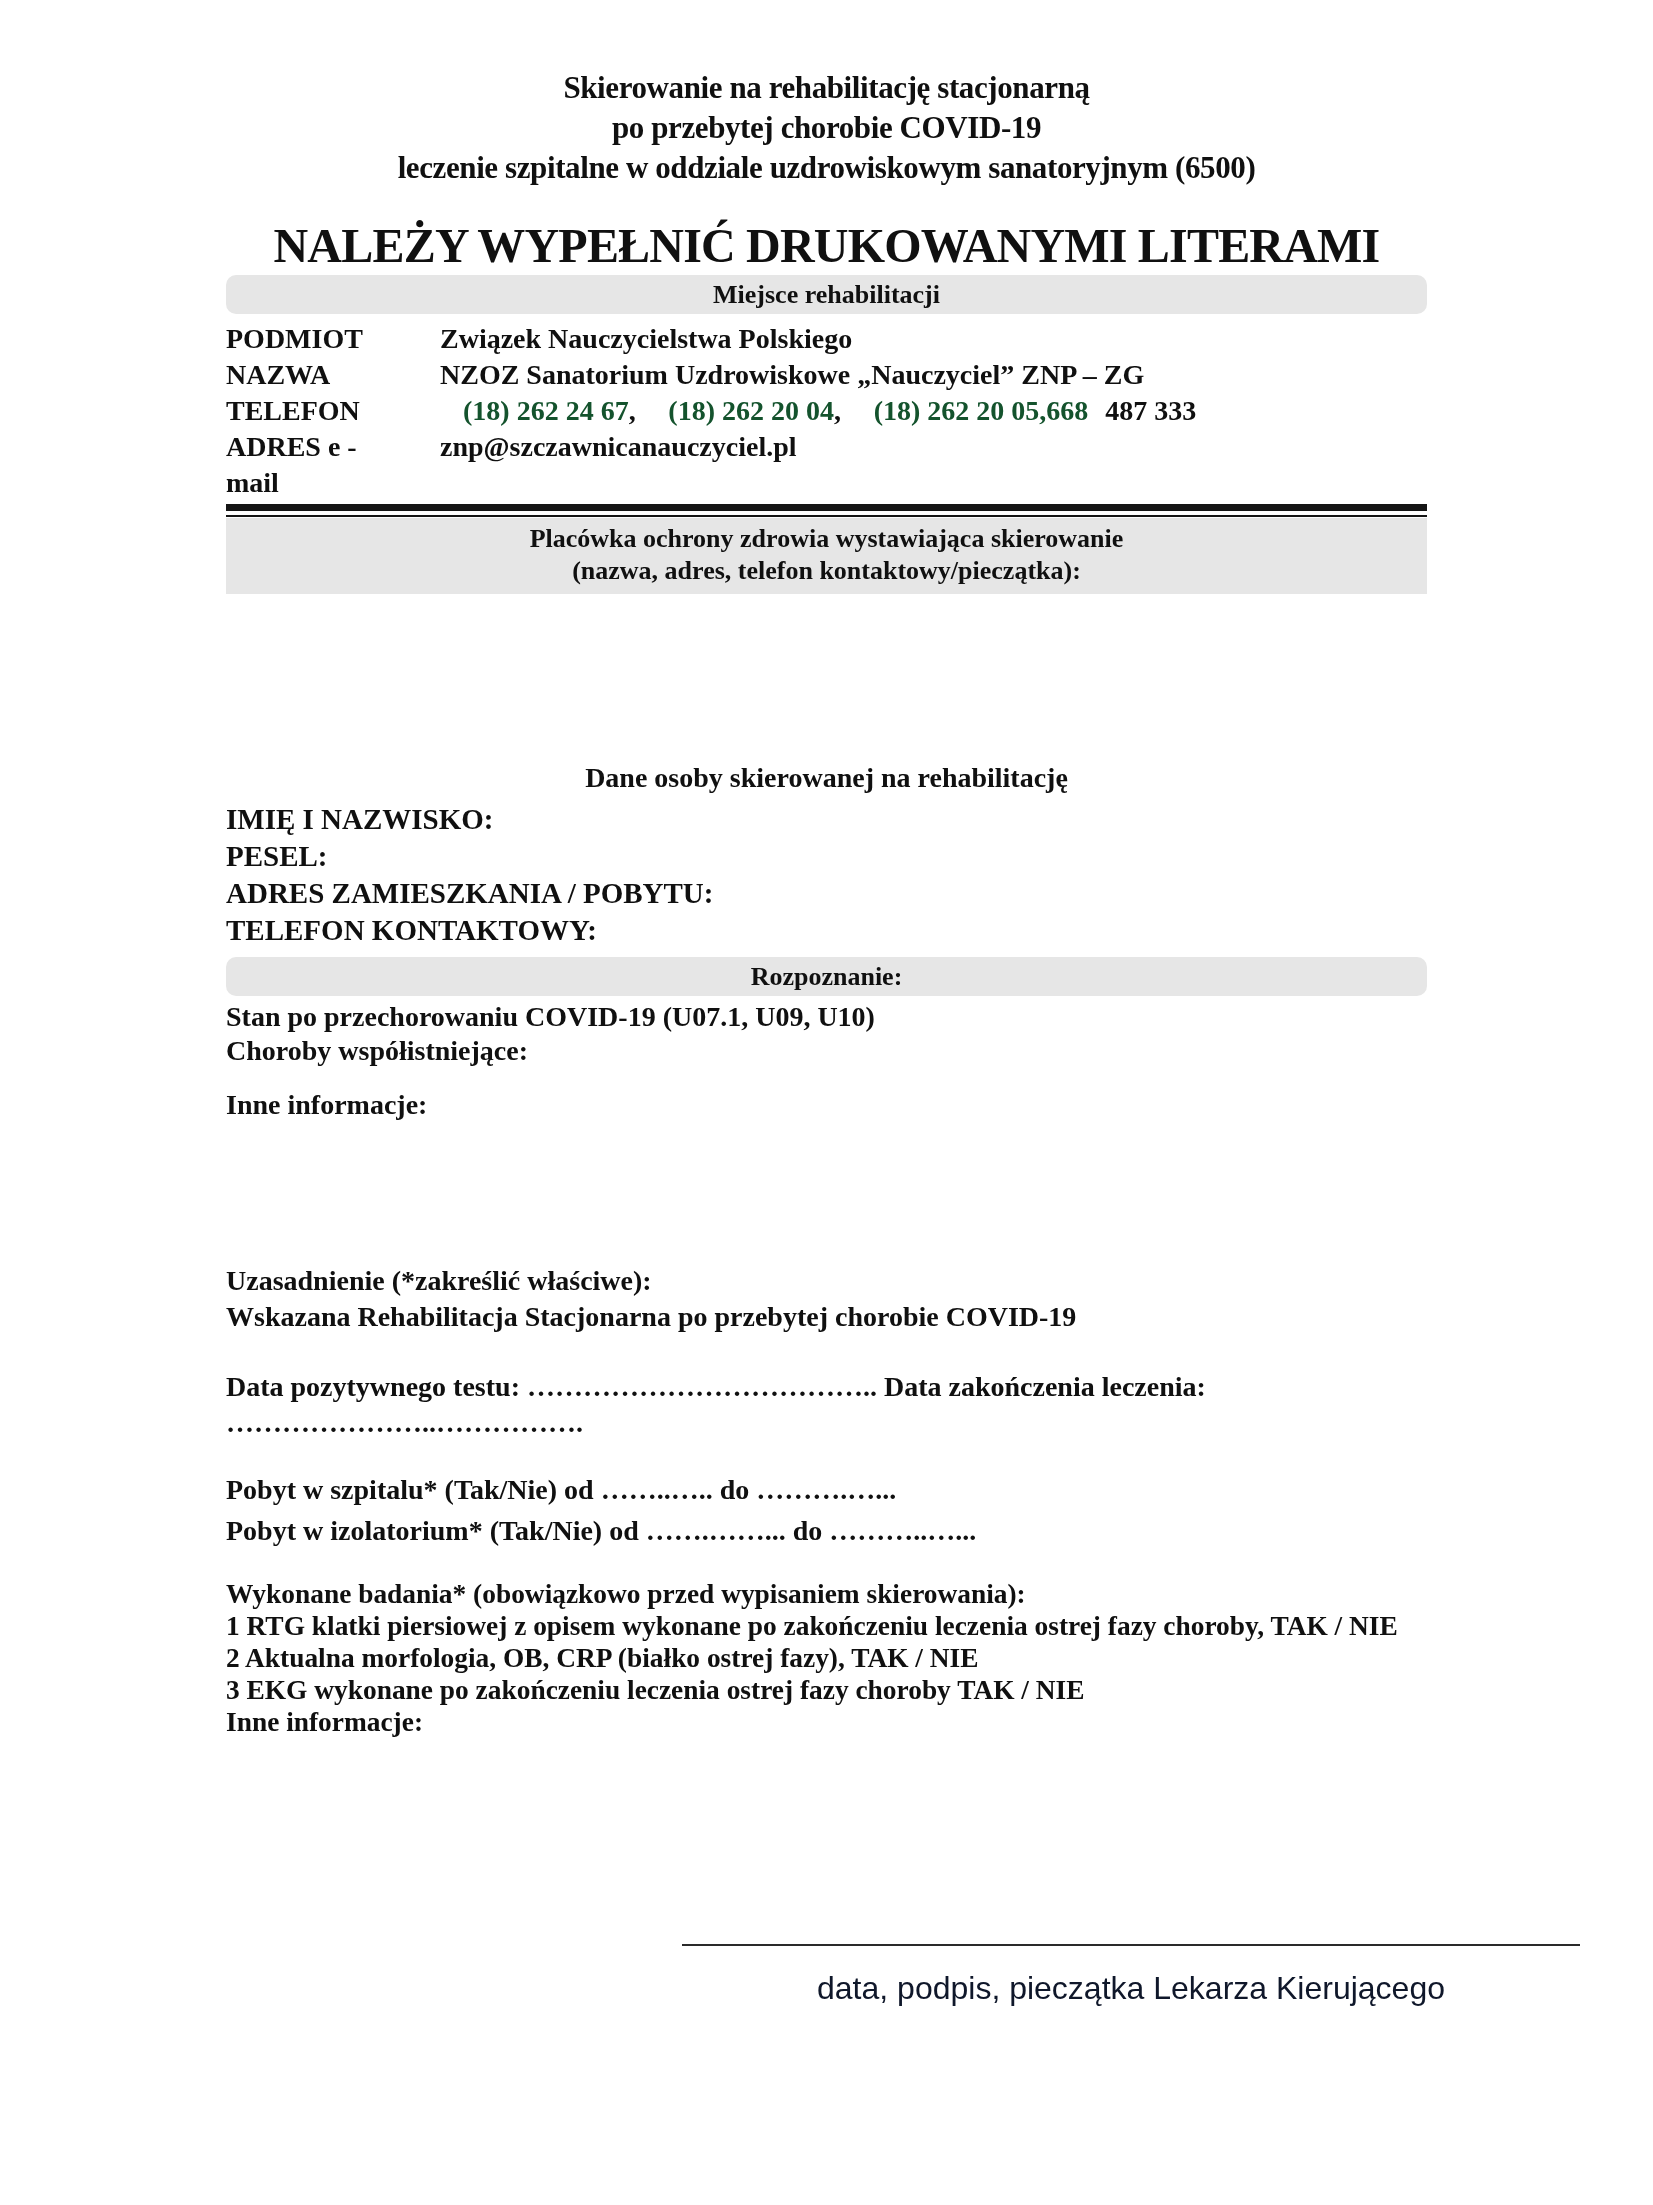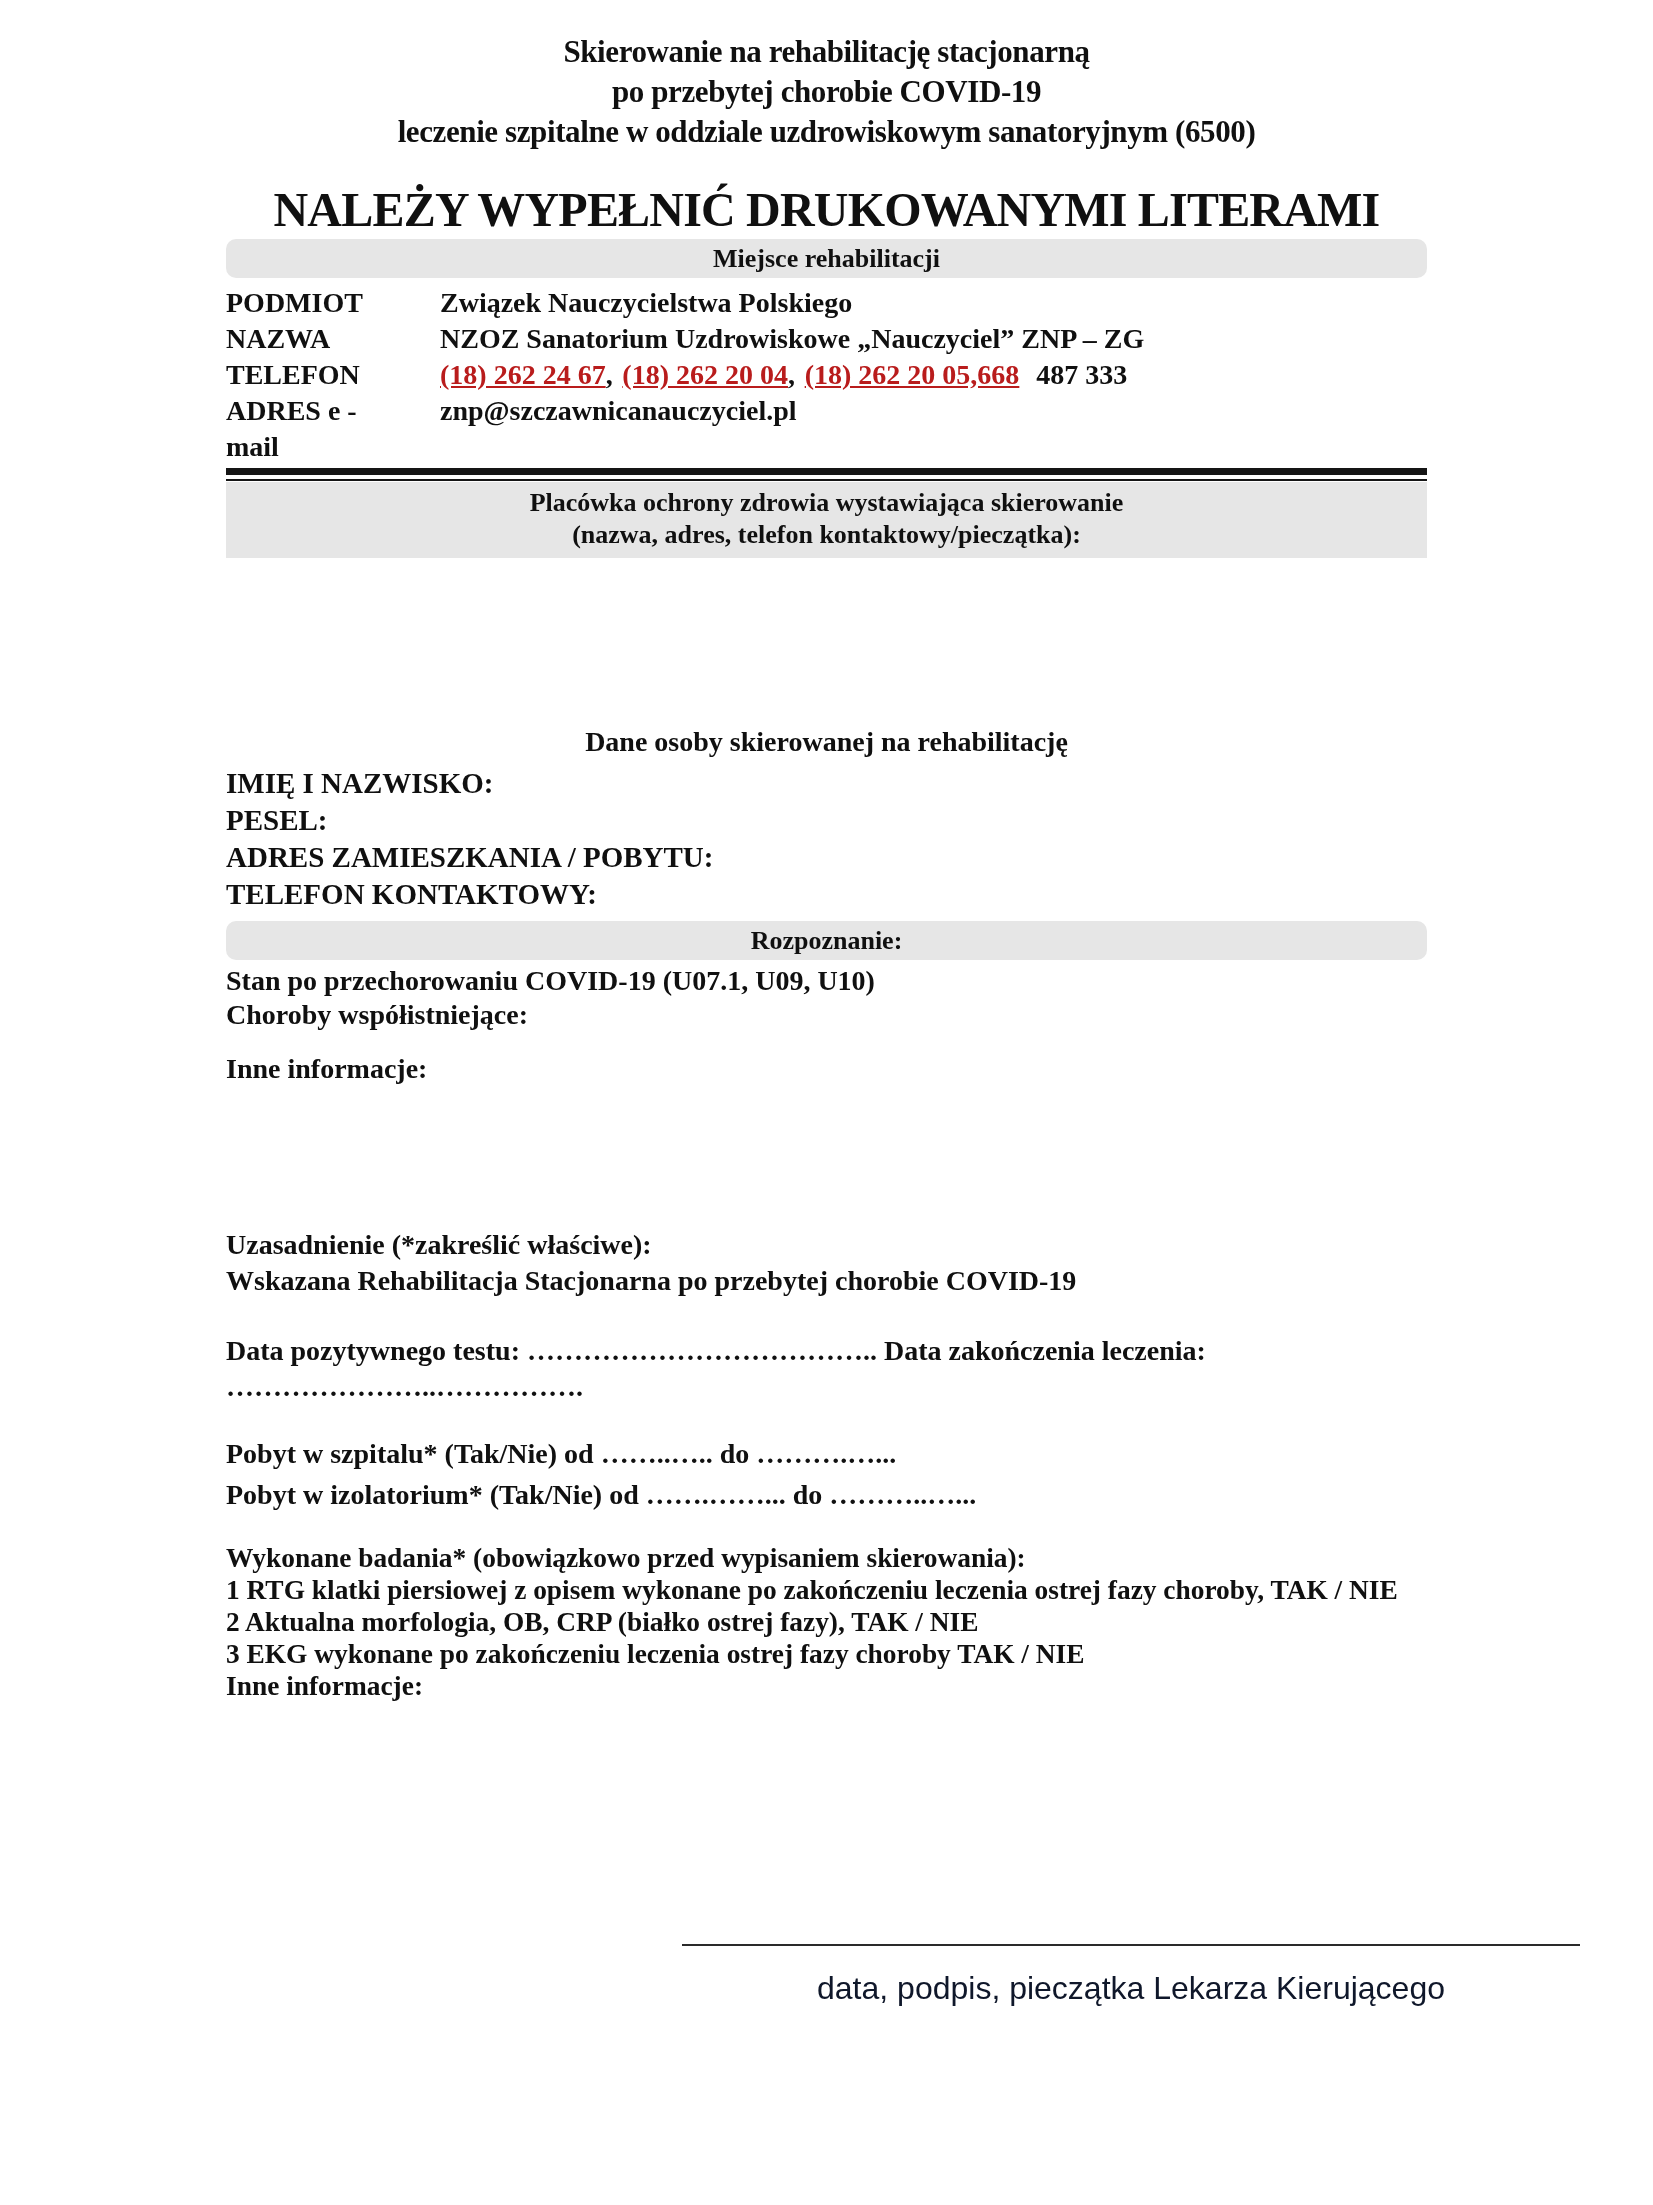--- a/index.html
+++ b/index.html
@@ -7,21 +7,21 @@
     width: 1653px; height: 2205px;
     background: #ffffff;
     overflow: hidden;
   }
   .page {
     position: relative;
     width: 1653px; height: 1624px;
     color: #101010;
     font-family: "Liberation Serif", serif;
     font-weight: 700;
-    padding-top: 32px;
+    padding-top: 68px;
     box-sizing: border-box;
   }
   
   .title-block {
     text-align: center;
     font-size: 31px;
     line-height: 40px;
     letter-spacing: -0.4px;
   }
   .instruction {
@@ -44,23 +44,23 @@
   
   .info-table {
     margin: 6.5px 226px 0 226px;
     font-size: 28px;
     line-height: 36px;
   }
   .info-row { display: flex; align-items: flex-start; }
   .info-label { flex: 0 0 214px; }
   .info-value { flex: 1 1 auto; }
   .tel-link {
-    color: #b91c1c;
-    text-decoration: underline;
+    color: #14532d;
     cursor: pointer;
+    margin-left: 23px;
   }
   .tel-sep { margin-right: 9.7px; }
   .tel-suffix { margin-left: 17px; }
   .double-line {
     margin: 3.2px 226px 0 226px;
     height: 4px;
     border-top: 7.3px solid #151515;
     border-bottom: 2.4px solid #151515;
   }
   

